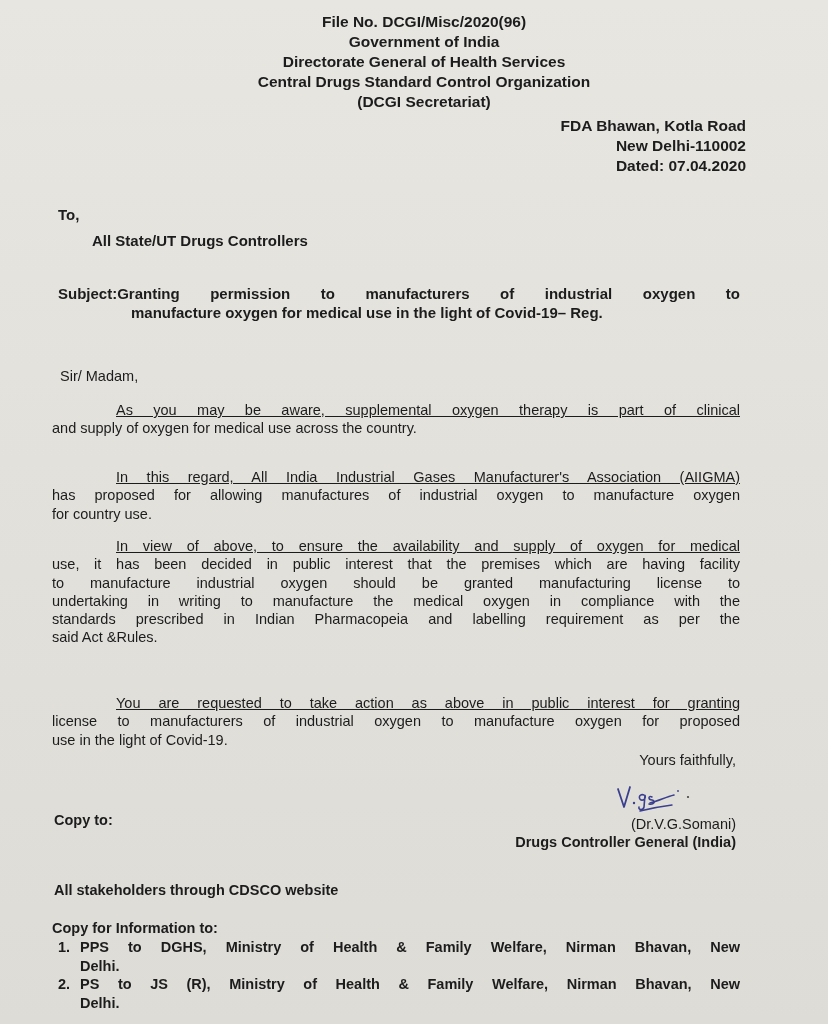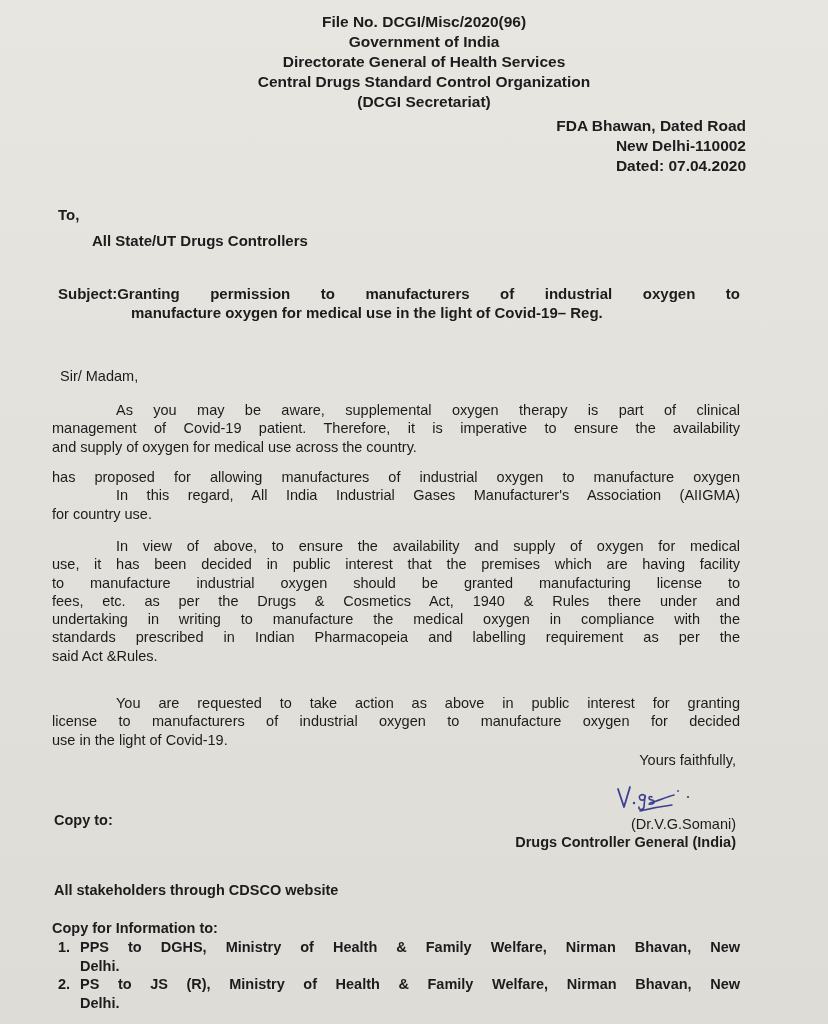--- a/index.html
+++ b/index.html
@@ -17,21 +17,21 @@
   .addr { right: 82px; top: 116px; text-align: right; font-weight: bold; font-size: 15.5px; line-height: 20px; }
   .to { left: 58px; top: 206px; font-weight: bold; font-size: 15px; }
   .to-line { left: 92px; top: 232px; font-weight: bold; font-size: 15px; }
   .subject { left: 58px; top: 284px; width: 682px; font-weight: bold; font-size: 15px; line-height: 19px; white-space: normal; }
   .subject .l1 { display: block; text-align: justify; text-align-last: justify; }
   .subject .l2 { display: block; padding-left: 73px; }
   .salutation { left: 60px; top: 368px; font-size: 14.5px; }
   .para { left: 52px; width: 688px; font-size: 14.5px; line-height: 18.3px; white-space: normal; text-align: justify; }
   .para .ln { display: block; text-align: justify; text-align-last: justify; }
   .para .ln.last { text-align-last: left; }
-  .para .ln.first { padding-left: 64px; }
+  .para .ln.first { padding-left: 64px; text-decoration: underline; }
   .closing { right: 92px; top: 752px; font-size: 14.5px; }
   .signature { left: 612px; top: 783px; width: 80px; height: 32px; }
   .signame { right: 92px; top: 816px; font-weight: normal; font-size: 14.5px; }
   .sigtitle { right: 92px; top: 834px; font-weight: bold; font-size: 14.5px; text-align: center; }
   .copy-h { left: 54px; top: 812px; font-weight: bold; font-size: 14.5px; }
   .copy-v { left: 54px; top: 882px; font-weight: bold; font-size: 14.5px; }
   .cinfo-h { left: 52px; top: 920px; font-weight: bold; font-size: 14.5px; }
   .clist { left: 58px; top: 938px; width: 682px; font-weight: bold; font-size: 14.5px; line-height: 18.5px; white-space: normal; }
   .clist .item { display: flex; }
   .clist .num { width: 22px; flex: none; }
@@ -46,60 +46,58 @@
 
   <div class="abs header">
     <div>File No. DCGI/Misc/2020(96)</div>
     <div>Government of India</div>
     <div>Directorate General of Health Services</div>
     <div>Central Drugs Standard Control Organization</div>
     <div>(DCGI Secretariat)</div>
   </div>
 
   <div class="abs addr">
-    <div>FDA Bhawan, Dated Road</div>
+    <div>FDA Bhawan, Kotla Road</div>
     <div>New Delhi-110002</div>
     <div>Dated: 07.04.2020</div>
   </div>
 
   <div class="abs to">To,</div>
   <div class="abs to-line">All State/UT Drugs Controllers</div>
 
   <div class="abs subject">
     <span class="l1">Subject:Granting permission to manufacturers of industrial oxygen to</span>
     <span class="l2">manufacture oxygen for medical use in the light of Covid-19– Reg.</span>
   </div>
 
   <div class="abs salutation">Sir/ Madam,</div>
 
   <div class="abs para" style="top:401px;">
     <span class="ln first">As you may be aware, supplemental oxygen therapy is part of clinical</span>
-    <span class="ln">management of Covid-19 patient. Therefore, it is imperative to ensure the availability</span>
     <span class="ln last">and supply of oxygen for medical use across the country.</span>
   </div>
 
   <div class="abs para" style="top:468px;">
+    <span class="ln first">In this regard, All India Industrial Gases Manufacturer's Association (AIIGMA)</span>
     <span class="ln">has proposed for allowing manufactures of industrial oxygen to manufacture oxygen</span>
-    <span class="ln first">In this regard, All India Industrial Gases Manufacturer's Association (AIIGMA)</span>
     <span class="ln last">for country use.</span>
   </div>
 
   <div class="abs para" style="top:537px;">
     <span class="ln first">In view of above, to ensure the availability and supply of oxygen for medical</span>
     <span class="ln">use, it has been decided in public interest that the premises which are having facility</span>
     <span class="ln">to manufacture industrial oxygen should be granted manufacturing license to</span>
-    <span class="ln">fees, etc. as per the Drugs &amp; Cosmetics Act, 1940 &amp; Rules there under and</span>
     <span class="ln">undertaking in writing to manufacture the medical oxygen in compliance with the</span>
     <span class="ln">standards prescribed in Indian Pharmacopeia and labelling requirement as per the</span>
     <span class="ln last">said Act &amp;Rules.</span>
   </div>
 
   <div class="abs para" style="top:694px;">
     <span class="ln first">You are requested to take action as above in public interest for granting</span>
-    <span class="ln">license to manufacturers of industrial oxygen to manufacture oxygen for decided</span>
+    <span class="ln">license to manufacturers of industrial oxygen to manufacture oxygen for proposed</span>
     <span class="ln last">use in the light of Covid-19.</span>
   </div>
 
   <div class="abs closing">Yours faithfully,</div>
 
   <svg class="abs signature" viewBox="0 0 80 32">
     <path d="M6 6 L12 24 L18 4" fill="none" stroke="#3a3f8f" stroke-width="1.8" stroke-linecap="round" stroke-linejoin="round"></path>
     <circle cx="22" cy="20" r="1.2" fill="#3a3f8f"></circle>
     <path d="M32 12 C26 10, 26 18, 31 17 C34 16, 33 12, 33 12 L32 24 C31 28, 26 27, 27 24" fill="none" stroke="#3a3f8f" stroke-width="1.6" stroke-linecap="round"></path>
     <path d="M40 14 C36 12, 36 17, 40 17 C44 18, 42 22, 37 21" fill="none" stroke="#3a3f8f" stroke-width="1.6" stroke-linecap="round"></path>

